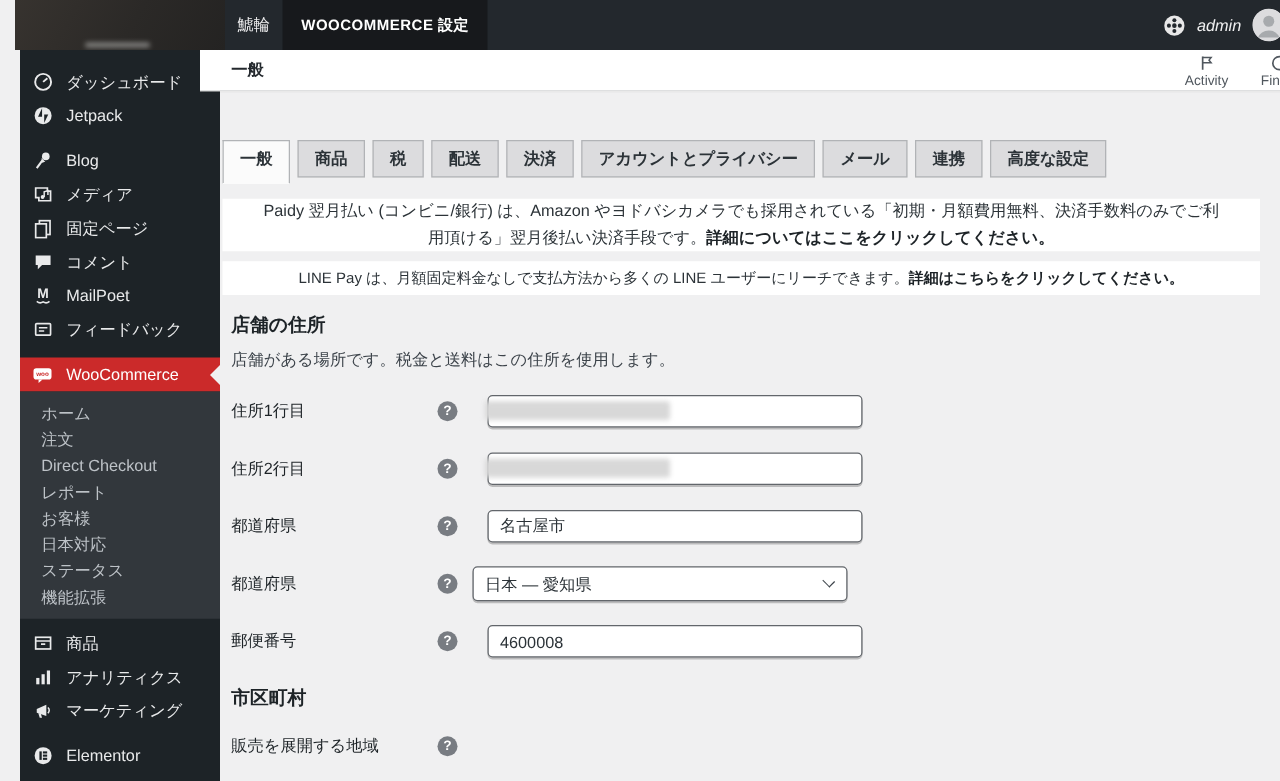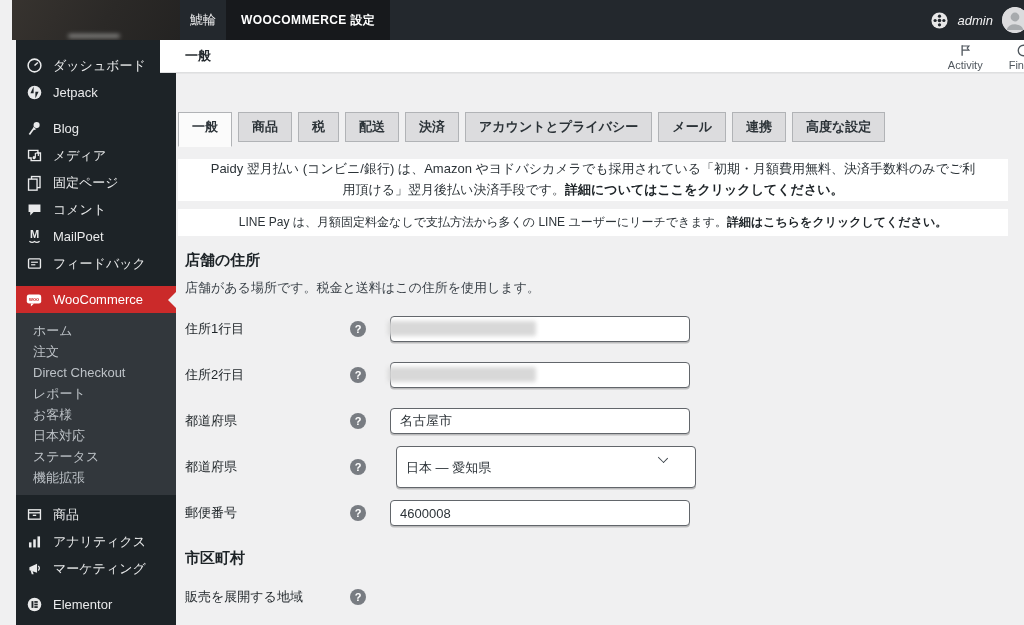--- a/index.html
+++ b/index.html
@@ -50,21 +50,21 @@
   .sec-desc { margin:9px 0 0 7px; font-size:13px; color:#3c434a; }
 
   .rows { margin-top:9px; }
   .frow { display:flex; align-items:center; height:46px; }
   .flabel { width:165px; margin-left:7px; font-size:13px; font-weight:normal; color:#1d2327; flex:0 0 165px; }
   .helptip { width:16px; height:16px; border-radius:50%; background:#787c82; color:#fff; font-size:11px; font-weight:bold; display:flex; align-items:center; justify-content:center; margin-right:12px; cursor:pointer; flex:0 0 16px; }
   .ibox { position:relative; width:300px; }
   .tinput { width:300px; height:26px; background:#fff; border:1px solid #62666b; border-radius:4px; padding:0 9px; font-size:13px; color:#2c3338; font-family:inherit; box-shadow:0 1.5px 0 rgba(0,0,0,.22);margin-left:12px; }
   .redact { position:absolute; left:10px; top:5px; width:148px; height:15px; background:#d8d8d8; border-radius:2px; filter:blur(2px); }
   .selwrap { position:relative; width:300px; }
-  .sel { appearance:none; -webkit-appearance:none; width:300px; height:42px; background:#fff; border:1px solid #62666b; border-radius:4px; padding:0 26px 0 9px; font-size:13px; color:#2c3338; font-family:inherit; box-shadow:0 1.5px 0 rgba(0,0,0,.22);margin-left:18px; }
+  .sel { appearance:none; -webkit-appearance:none; width:300px; height:28px; background:#fff; border:1px solid #62666b; border-radius:4px; padding:0 26px 0 9px; font-size:13px; color:#2c3338; font-family:inherit; box-shadow:0 1.5px 0 rgba(0,0,0,.22); }
   .chev { position:absolute; right:11px; top:8px; width:8px; height:8px; border-right:1.6px solid #3c434a; border-bottom:1.6px solid #3c434a; transform:rotate(45deg) scale(1,.8); pointer-events:none; }
 
   svg { display:block; }
 </style>
 </head>
 <body>
 
 <aside class="sidebar">
   <div class="mi">
     <span class="ico">

